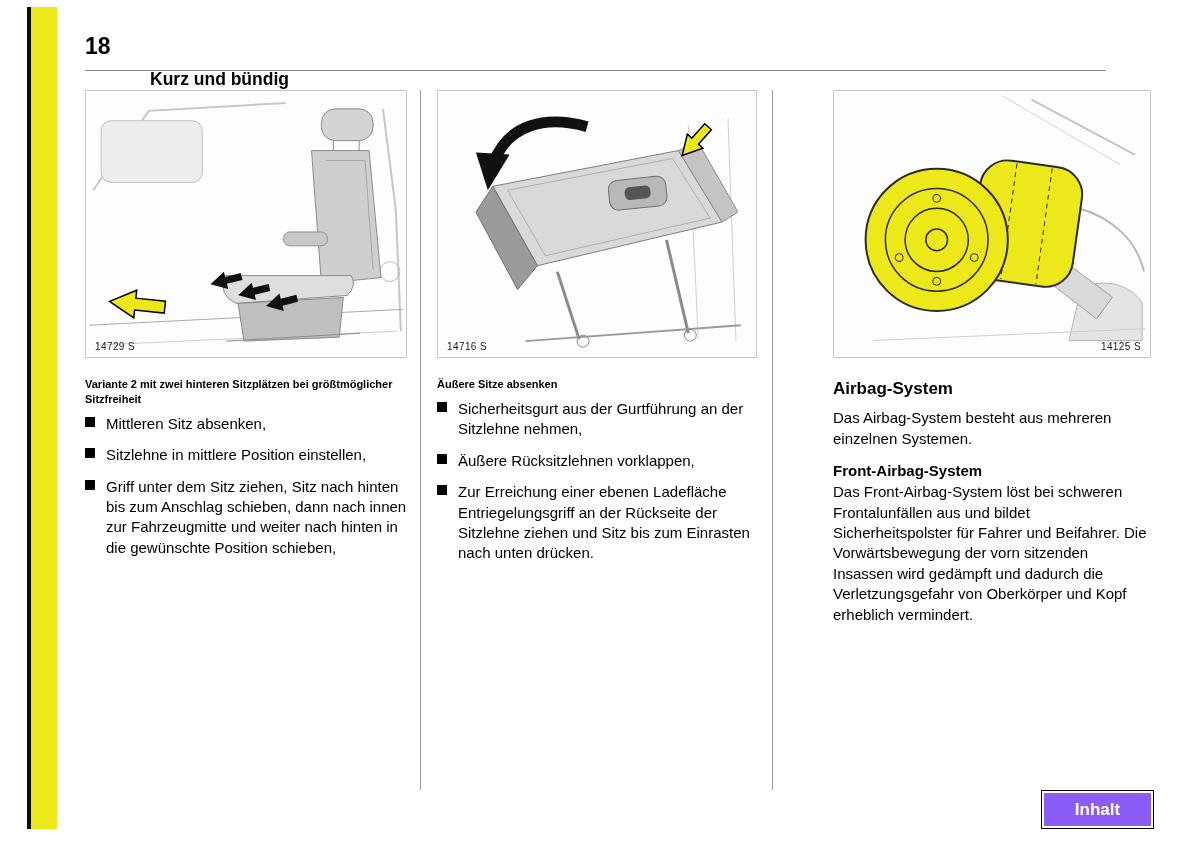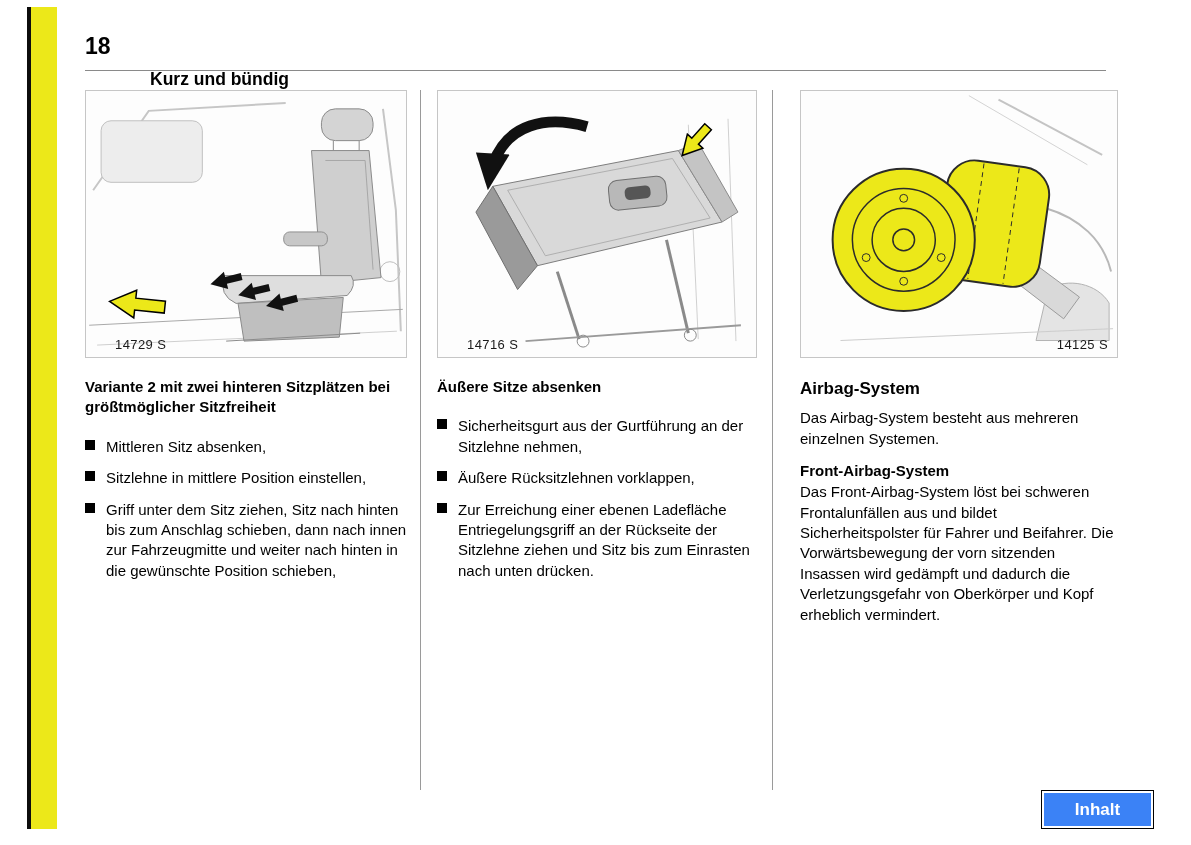--- a/index.html
+++ b/index.html
@@ -21,41 +21,41 @@
   .hrule { position:absolute; left:85px; top:70px; width:1021px; height:1px; background:#8a8a8a; }
 
   
   .vdiv { position:absolute; top:90px; width:1px; height:700px; background:#9a9a9a; }
   .vdiv1 { left:420px; } .vdiv2 { left:772px; }
 
   
   .col { position:absolute; top:90px; }
   .col1 { left:85px;  width:322px; }
   .col2 { left:437px; width:320px; }
-  .col3 { left:800px; width:318px; }
+  .col3 { left:833px; width:318px; }
 
   .illus { position:relative; height:268px; border:1px solid #c6c6c6; background:#fdfdfd; overflow:hidden; }
   .illus svg { display:block; width:100%; height:100%; }
-  .imglabel { position:absolute; bottom:5px; left:9px; font-size:13px; letter-spacing:.4px; color:#1a1a1a;margin-left:20px; }
+  .imglabel { position:absolute; bottom:5px; left:9px; font-size:10px; letter-spacing:.4px; color:#1a1a1a; }
   .imglabel.right { left:auto; right:9px; }
 
   .txt { margin-top:19px; font-size:15px; line-height:1.36; }
-  .colhead { font-size:15px; font-weight:bold; margin:0 0 19px; }
+  .colhead { font-size:11px; font-weight:bold; margin:0 0 7px; }
   .bigtitle { font-size:17px; font-weight:bold; margin:0 0 8px; }
   .subhead { font-size:15px; font-weight:bold; margin:6px 0 1px; }
   .txt p { margin:0 0 12px; }
 
   ul.blist { margin:0; padding:0; }
   ul.blist li { list-style:none; position:relative; padding-left:21px; margin:0 0 11px; }
   .sq { position:absolute; left:0; top:3px; width:10px; height:10px; background:#000; }
 
   
   .inhalt {
     position:absolute; left:1044px; top:793px; width:107px; height:33px;
-    background:#3b82f6; color:#fff; font-size:17px; font-weight:bold;
+    background:#8b5cf6; color:#fff; font-size:17px; font-weight:bold;
     display:flex; align-items:center; justify-content:center;
     text-decoration:none; cursor:pointer;
     box-shadow:0 0 0 2px #fff, 0 0 0 3px #000;
   }
 </style>
 </head>
 <body>
 
 <div class="page">
 

